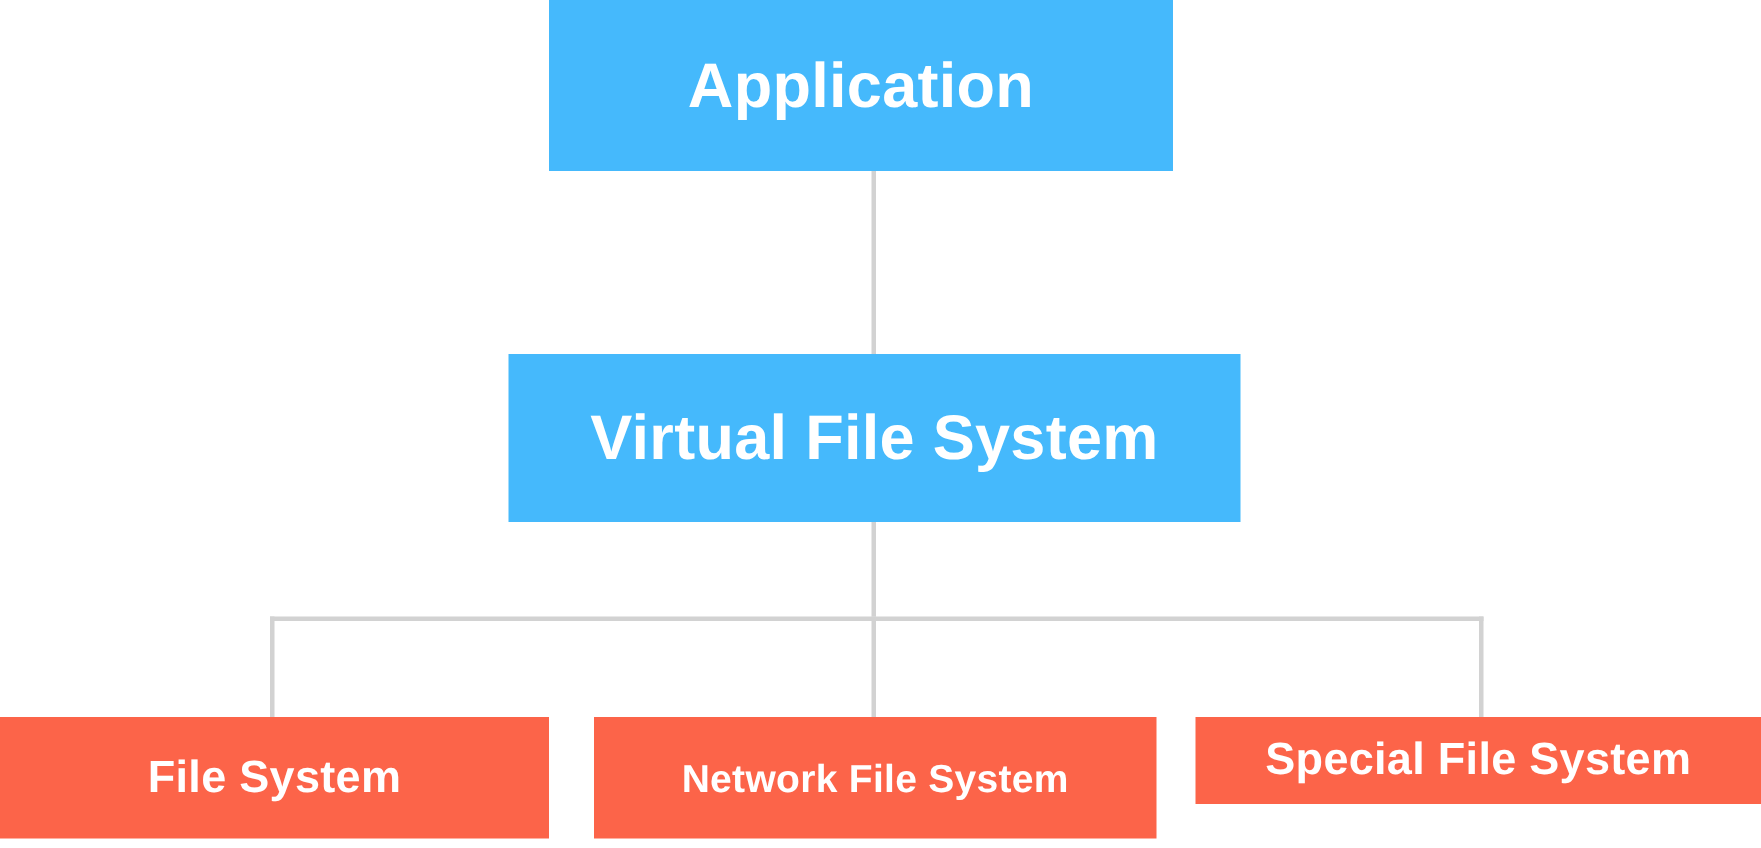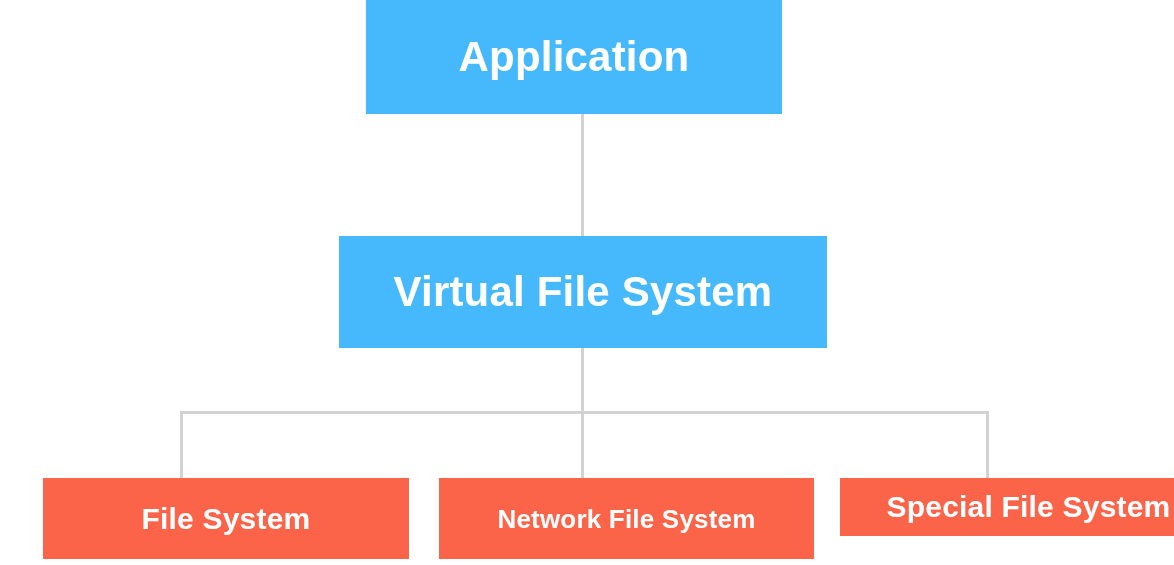--- a/index.html
+++ b/index.html
@@ -34,21 +34,21 @@
     justify-content: center;
     box-sizing: border-box;
     color: #ffffff;
     font-weight: bold;
     letter-spacing: 0.2px;
     line-height: 1;
     white-space: nowrap;
     text-rendering: optimizeLegibility;
   }
   .node-blue { background: #45b9fc; }
-  .node-red  { background: #fc6449; margin-left: 43px; }
+  .node-red  { background: #fc6449; }
 
   
   #node-application {
     left: 366px;
     top: 0px;
     width: 416px;
     height: 114px;
     font-size: 42px;
   }
   

